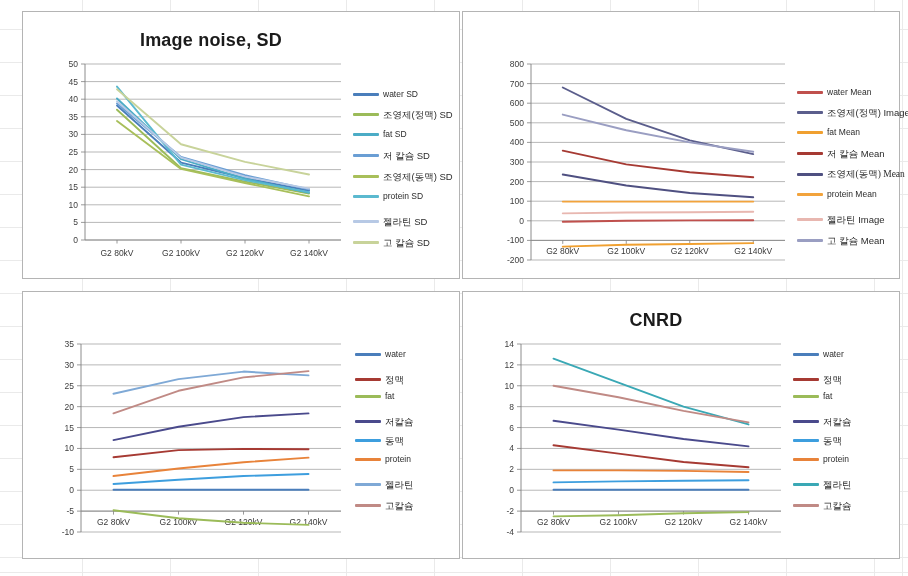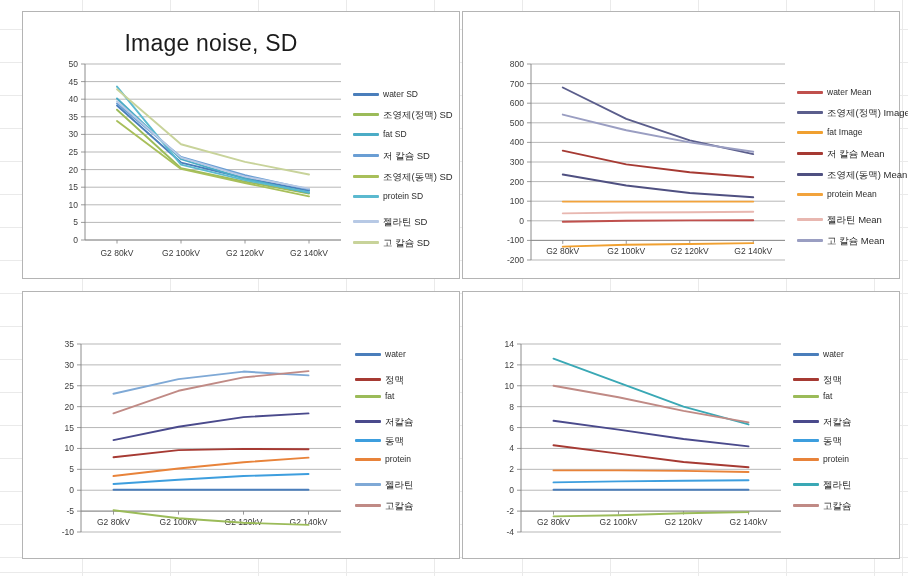--- a/index.html
+++ b/index.html
@@ -26,21 +26,21 @@
     box-sizing:border-box;
   }
   #chart-1{left:22px;top:11px;width:438px;height:268px;}
   #chart-2{left:462px;top:11px;width:438px;height:268px;}
   #chart-3{left:22px;top:291px;width:438px;height:268px;}
   #chart-4{left:462px;top:291px;width:438px;height:268px;}
 
   .chart-title{
     position:absolute;left:0;right:0;top:18px;
     text-align:center;
-    font-size:23px;font-weight:normal;color:#1b1b1b;
+    font-size:18px;font-weight:bold;color:#1b1b1b;
     letter-spacing:.2px;
   }
   #chart-1 .chart-title{padding-right:60px;}
   #chart-2 .chart-title{padding-right:60px;}
   #chart-3 .chart-title{padding-right:50px;}
   #chart-4 .chart-title{padding-right:50px;}
 
   .plot-svg{position:absolute;left:0;top:0;}
 
   .legend{
@@ -211,37 +211,37 @@
       <div class="legend-row" style="top: 0px;">
         <span class="legend-swatch" style="background: rgb(192, 80, 77);"></span>
         <span class="legend-label">water Mean</span>
       </div>
       <div class="legend-row" style="top: 20px;">
         <span class="legend-swatch" style="background: rgb(91, 94, 140);"></span>
         <span class="legend-label kr">조영제(정맥) Image</span>
       </div>
       <div class="legend-row" style="top: 40px;">
         <span class="legend-swatch" style="background: rgb(240, 160, 48);"></span>
-        <span class="legend-label">fat Image</span>
+        <span class="legend-label">fat Mean</span>
       </div>
       <div class="legend-row" style="top: 61px;">
         <span class="legend-swatch" style="background: rgb(166, 58, 51);"></span>
         <span class="legend-label kr">저 칼슘 Mean</span>
       </div>
-      <div class="legend-row" style="top: 82px;">
+      <div class="legend-row" style="top: 82px; font-family: Liberation Serif, serif;">
         <span class="legend-swatch" style="background: rgb(79, 80, 129);"></span>
         <span class="legend-label kr">조영제(동맥) Mean</span>
       </div>
       <div class="legend-row" style="top: 102px;">
         <span class="legend-swatch" style="background: rgb(242, 163, 60);"></span>
         <span class="legend-label">protein Mean</span>
       </div>
       <div class="legend-row" style="top: 127px;">
         <span class="legend-swatch" style="background: rgb(232, 183, 176);"></span>
-        <span class="legend-label kr">젤라틴 Mean</span>
+        <span class="legend-label kr">젤라틴 Image</span>
       </div>
       <div class="legend-row" style="top: 148px;">
         <span class="legend-swatch" style="background: rgb(154, 158, 194);"></span>
         <span class="legend-label kr">고 칼슘 Mean</span>
       </div>
     </div>
 </div>
 
 <div class="chart-box" id="chart-3">
   <svg class="plot-svg" id="svg-3" width="438" height="268">
@@ -324,20 +324,21 @@
         <span class="legend-label kr">젤라틴</span>
       </div>
       <div class="legend-row" style="top: 151px;">
         <span class="legend-swatch" style="background: rgb(192, 138, 133);"></span>
         <span class="legend-label kr">고칼슘</span>
       </div>
     </div>
 </div>
 
 <div class="chart-box" id="chart-4">
+  <div class="chart-title">CNRD</div>
   <svg class="plot-svg" id="svg-4" width="438" height="268">
       <line x1="58" y1="240" x2="318" y2="240" stroke="#9a9a9a" stroke-width="0.7"></line>
       <text x="51" y="243" text-anchor="end" class="tick-label">-4</text>
       <line x1="54" y1="240" x2="58" y2="240" stroke="#808080" stroke-width="0.8"></line>
       <line x1="58" y1="219.11111111111111" x2="318" y2="219.11111111111111" stroke="#9a9a9a" stroke-width="0.7"></line>
       <text x="51" y="222.11111111111111" text-anchor="end" class="tick-label">-2</text>
       <line x1="54" y1="219.11111111111111" x2="58" y2="219.11111111111111" stroke="#808080" stroke-width="0.8"></line>
       <line x1="58" y1="198.22222222222223" x2="318" y2="198.22222222222223" stroke="#9a9a9a" stroke-width="0.7"></line>
       <text x="51" y="201.22222222222223" text-anchor="end" class="tick-label">0</text>
       <line x1="54" y1="198.22222222222223" x2="58" y2="198.22222222222223" stroke="#808080" stroke-width="0.8"></line>

